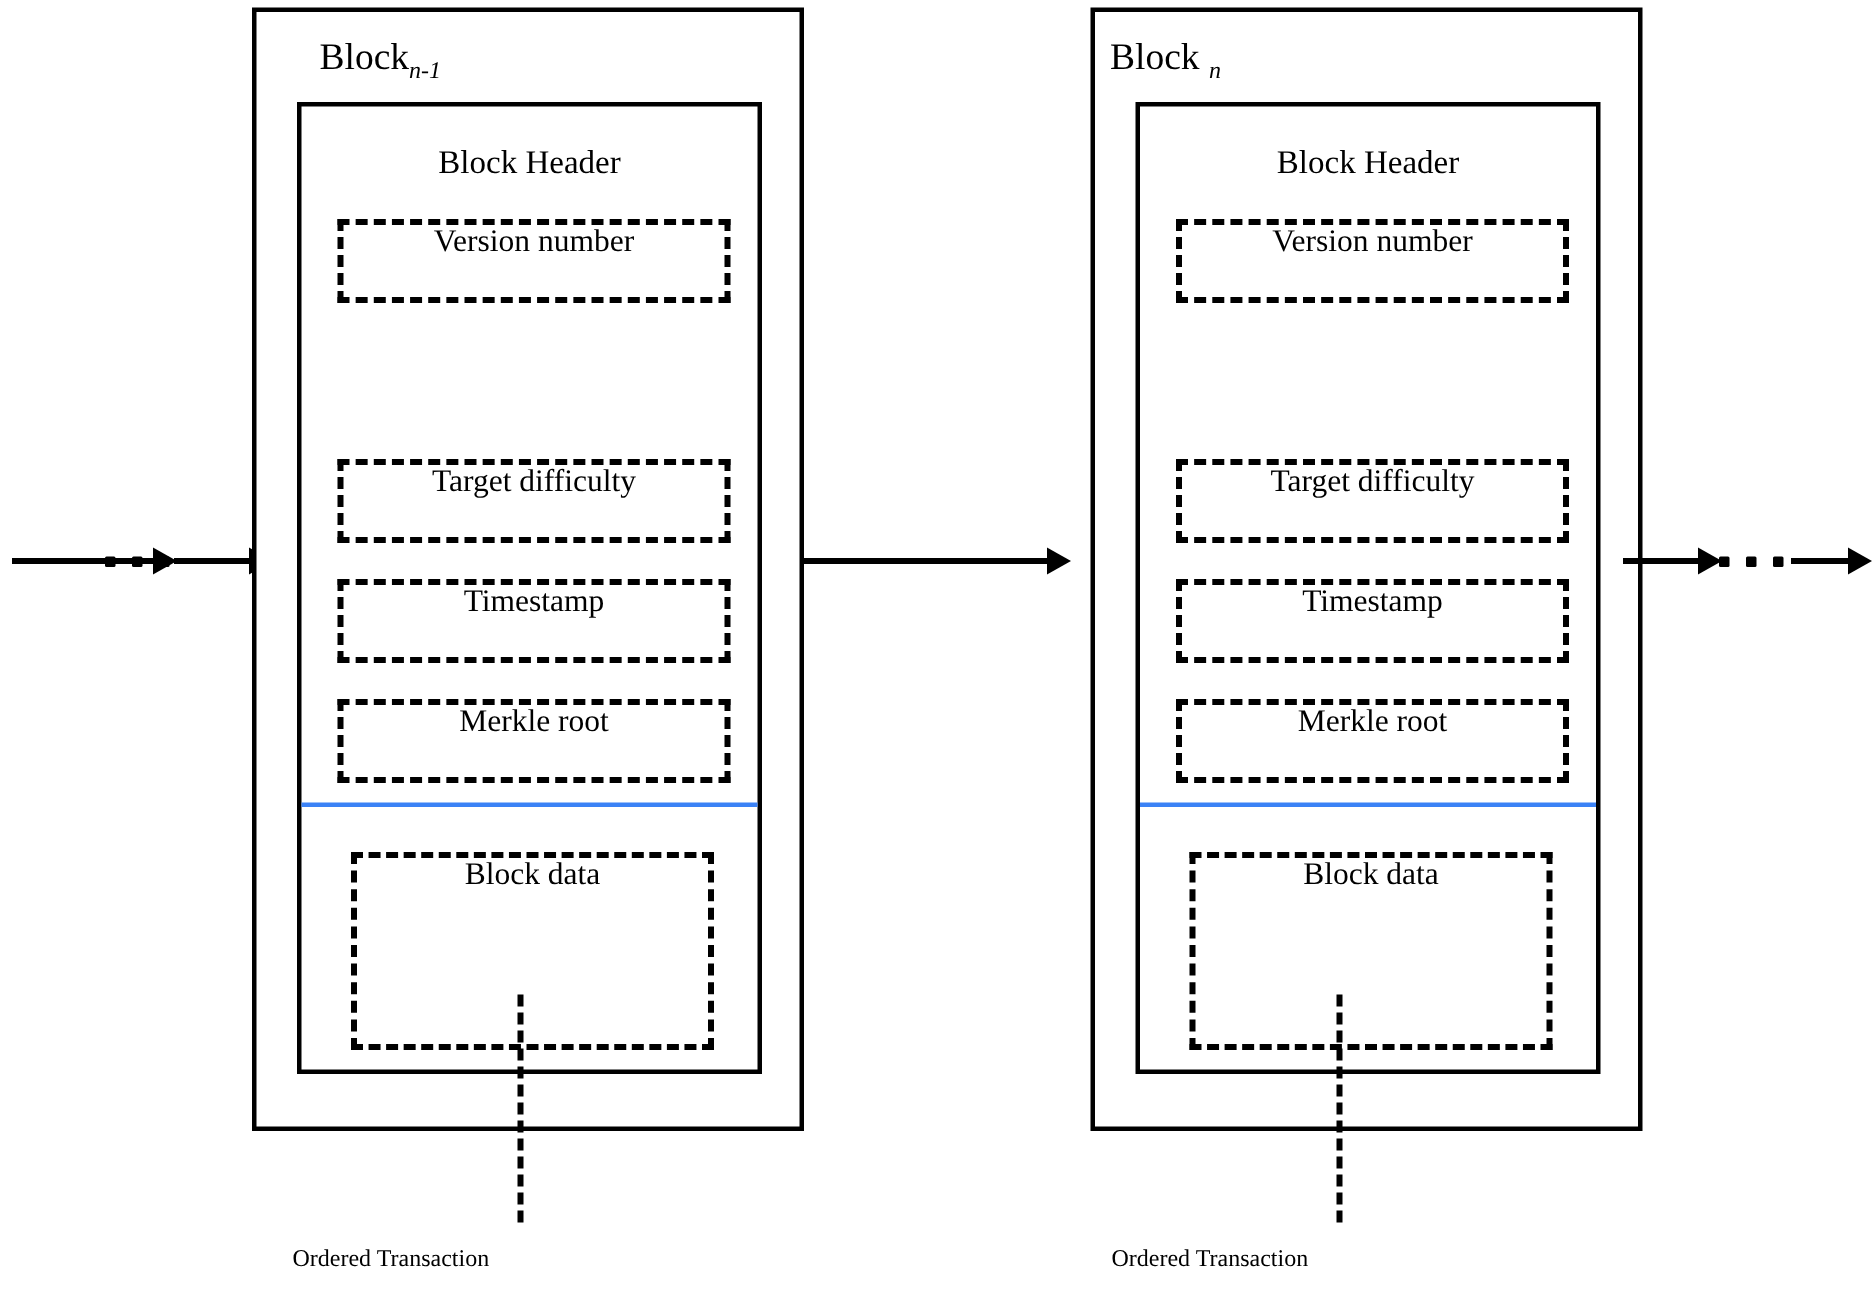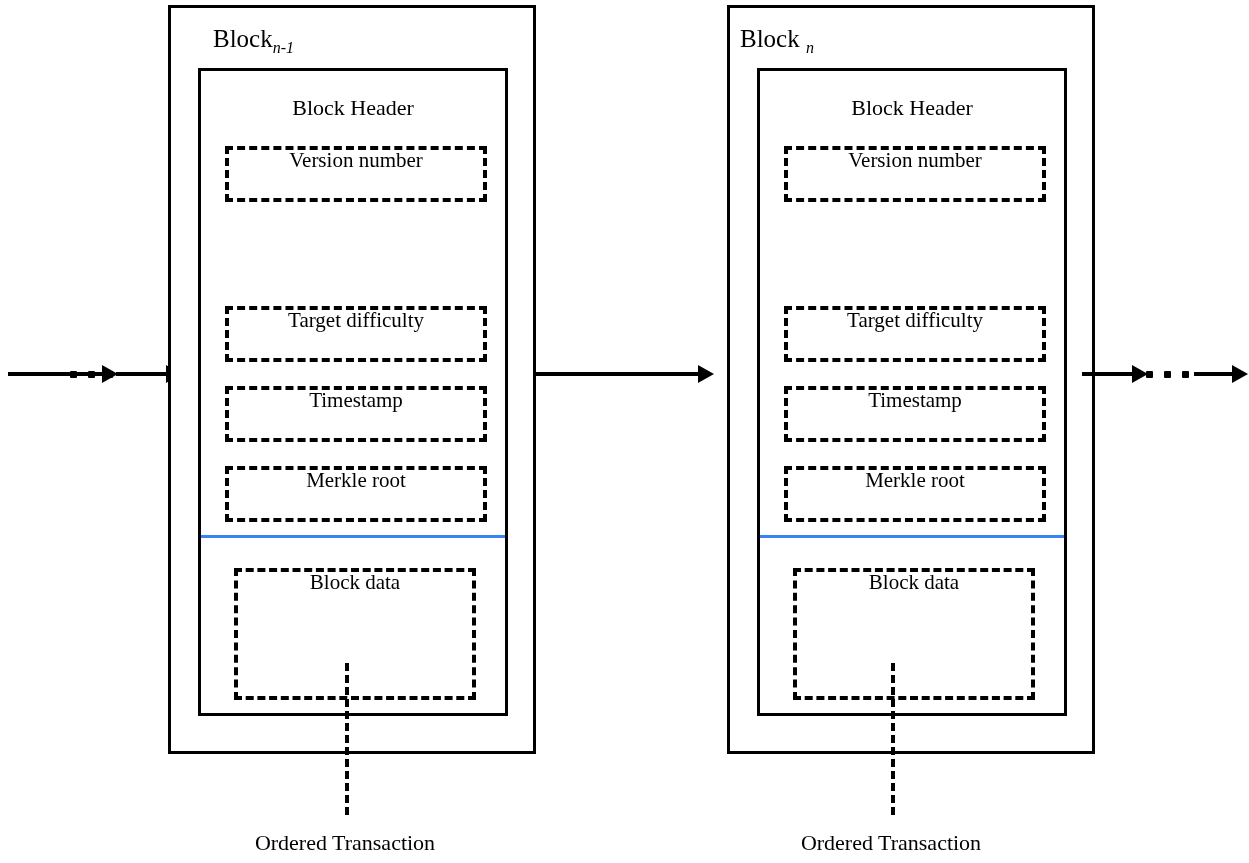--- a/index.html
+++ b/index.html
@@ -96,22 +96,22 @@
   }
 
   
   .tail {
     position: absolute;
     width: 0;
     border-left: 4px dashed #000;
   }
   .tail-label {
     position: absolute;
-    text-align: center;
-    font-size: 22px;
+    text-align: left;
+    font-size: 16px;
     line-height: 1;
     white-space: nowrap;
   }
 
   
   .arrow {
     position: absolute;
     height: 4px;
     background: #000;
   }

